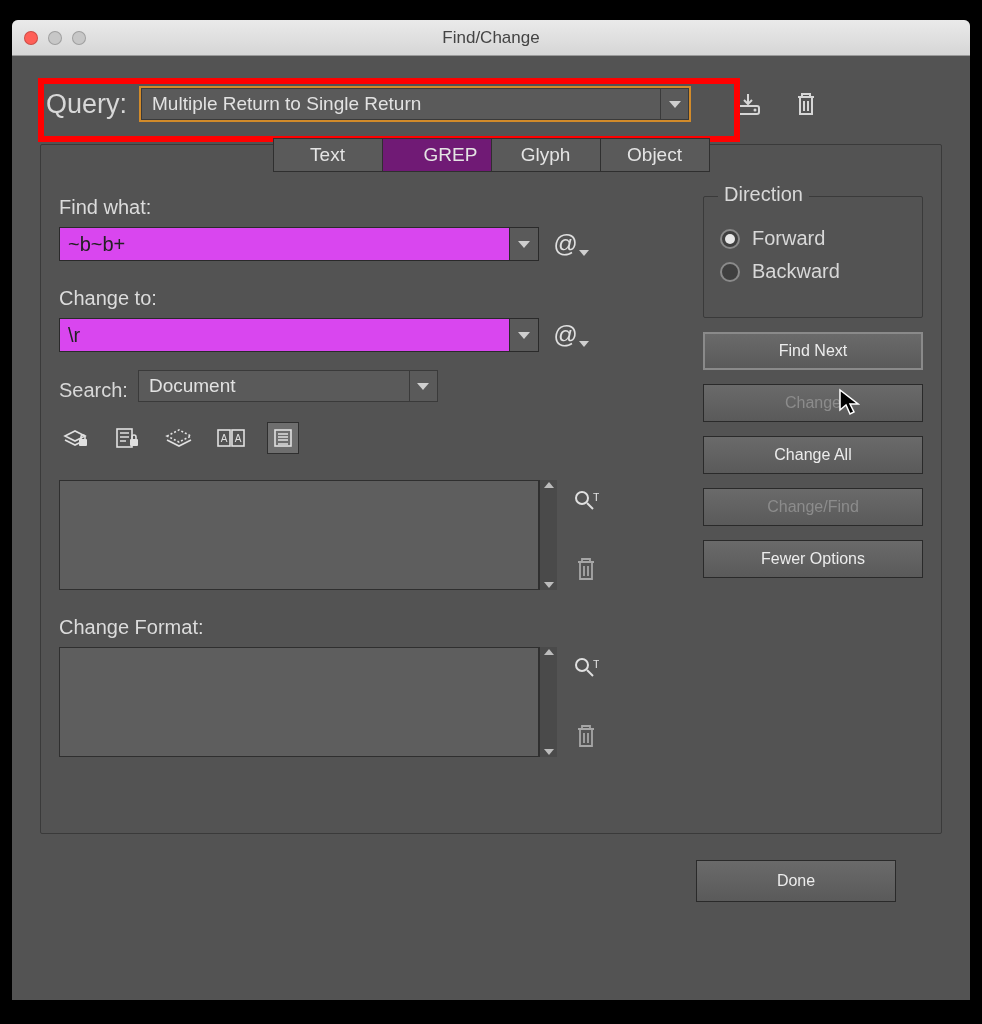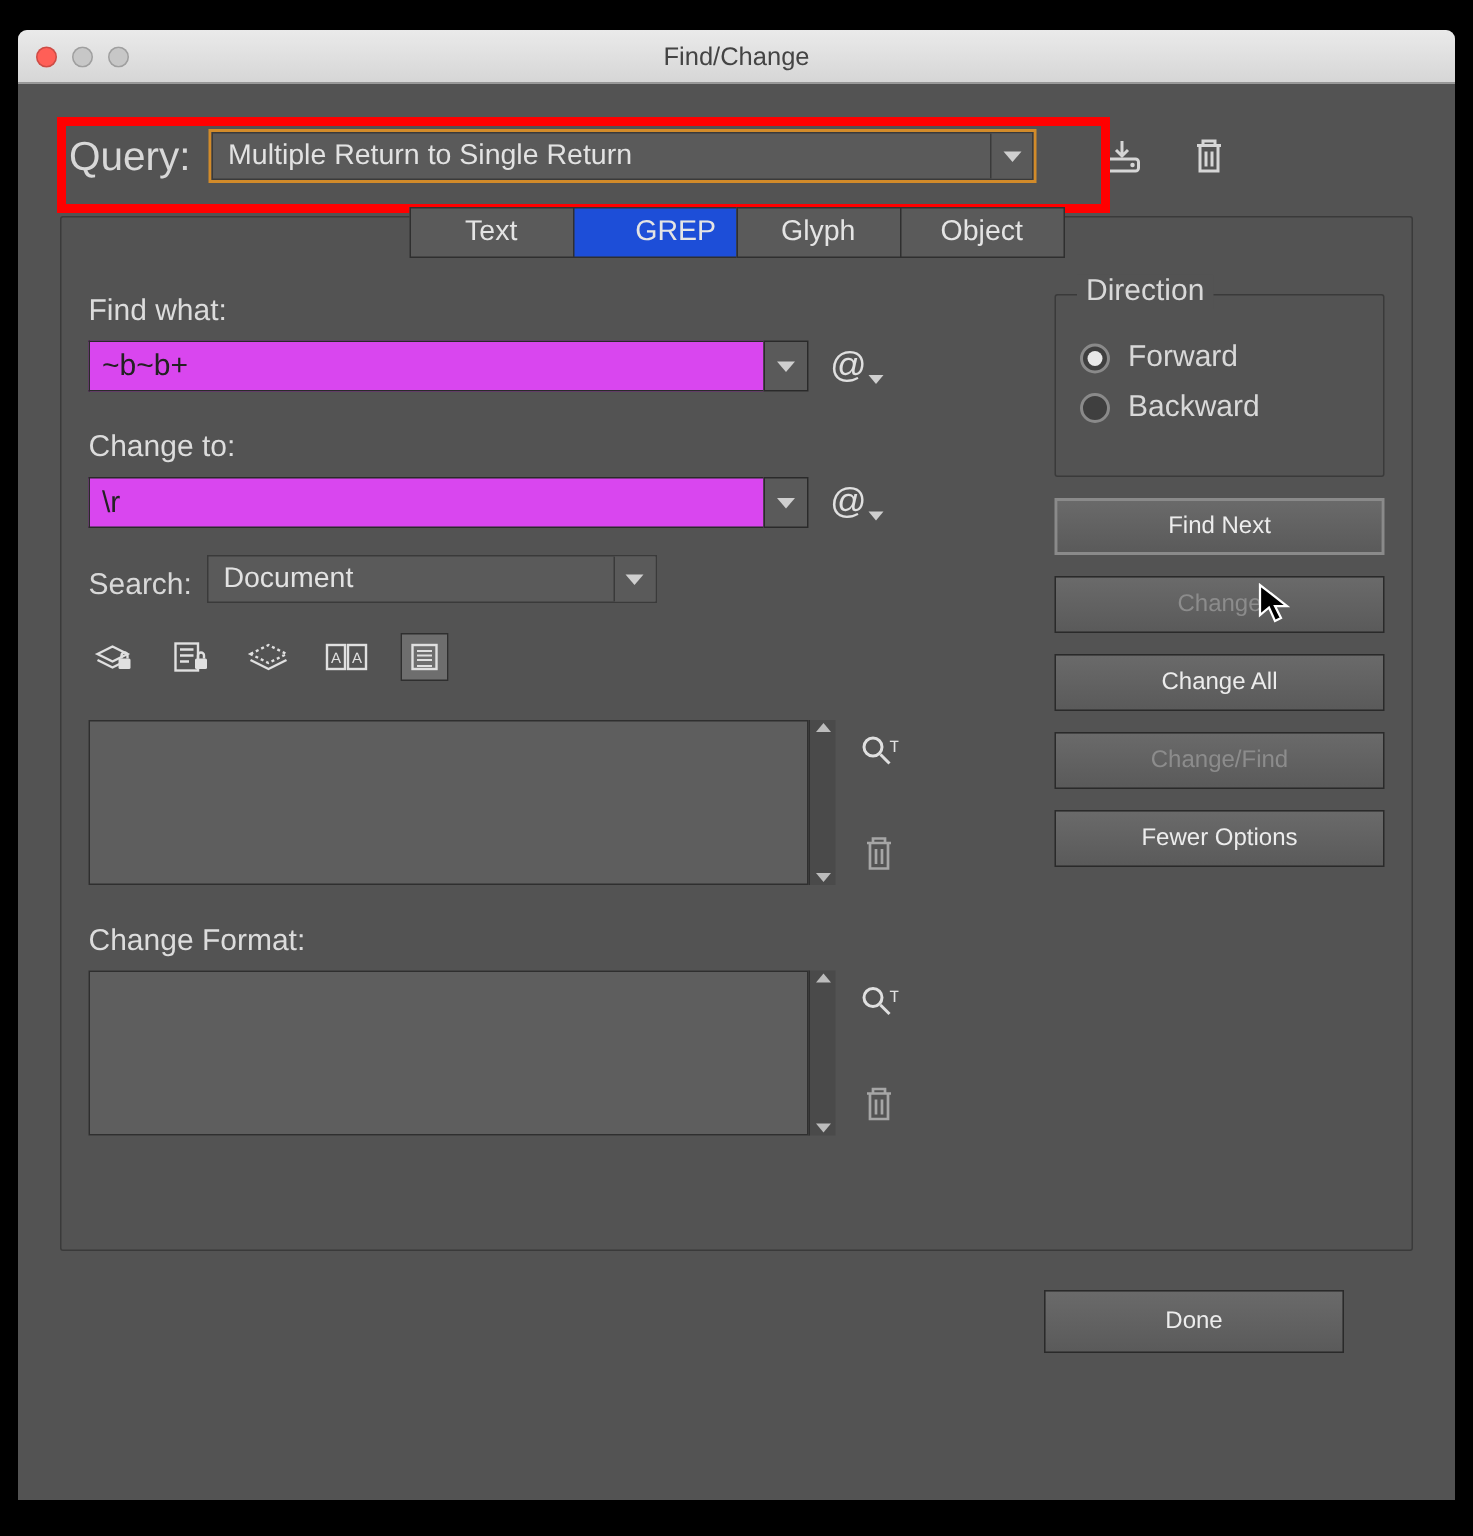--- a/index.html
+++ b/index.html
@@ -37,21 +37,21 @@
     border-left: 6px solid transparent; border-right: 6px solid transparent; border-top: 7px solid #cfcfcf;
   }
   .icon-btn { width: 30px; height: 30px; display: flex; align-items: center; justify-content: center; cursor: pointer; }
   .tabs-wrap { border: 1px solid #3a3a3a; border-radius: 2px; padding: 0 18px 30px 18px; margin-top: 10px; position: relative; min-height: 690px; }
   .tab-strip { display: flex; justify-content: center; gap: 0; position: relative; top: -18px; margin-top: 11px; }
   .tab {
     height: 34px; min-width: 110px; display: flex; align-items: center; justify-content: center;
     border: 1px solid #2f2f2f; background: #5a5a5a; color: #e4e4e4; font-size: 19px; margin-left: -1px;
   }
   .tab:first-child { margin-left: 0; }
-  .tab.active { background: #1d4ed8; padding-left: 28px; }
+  .tab.active { background: #701a75; padding-left: 28px; }
   .main-cols { display: flex; gap: 30px; margin-top: 6px; }
   .left-col { flex: 1; }
   .right-col { width: 220px; display: flex; flex-direction: column; gap: 14px; text-align: right; }
   .field-label { font-size: 20px; color: #dcdcdc; margin-bottom: 8px; }
   .hstack { display: flex; align-items: center; gap: 14px; }
   .text-input-combo { display: flex; width: 480px; height: 34px; }
   .text-input {
     flex: 1; background: #d946ef; border: 1px solid #2a2a2a; border-right: none;
     color: #222; font-size: 20px; padding: 0 8px;
   }

